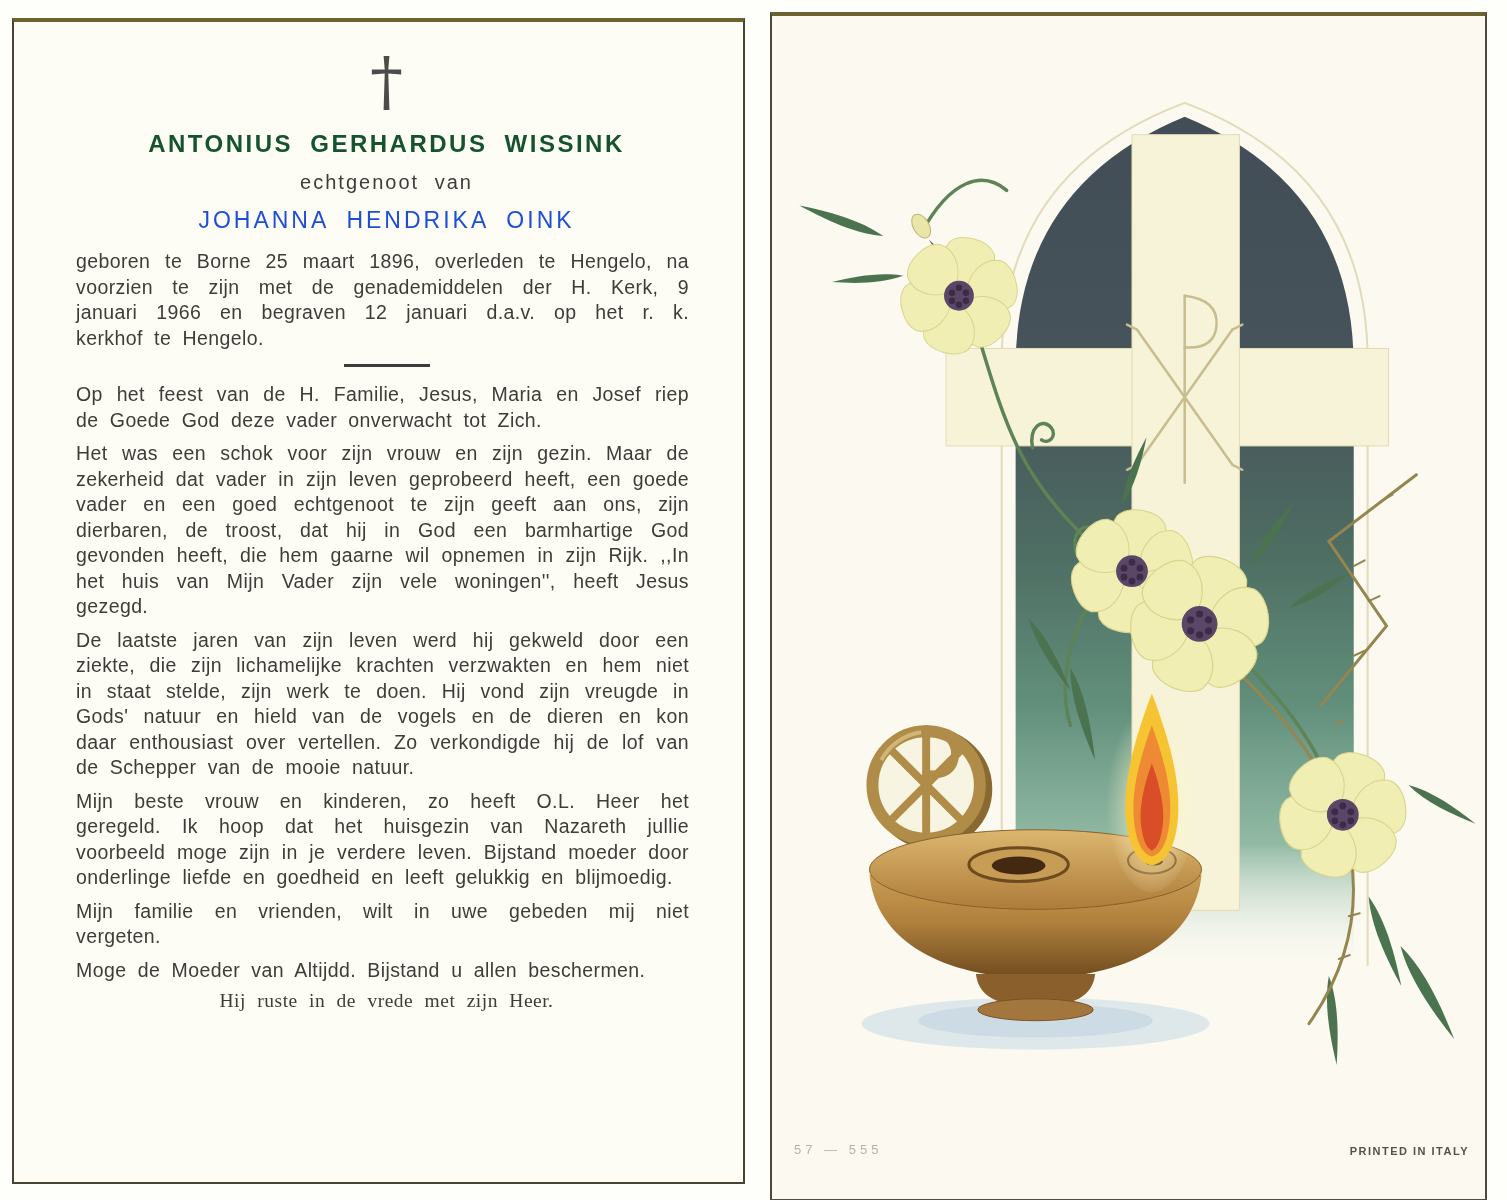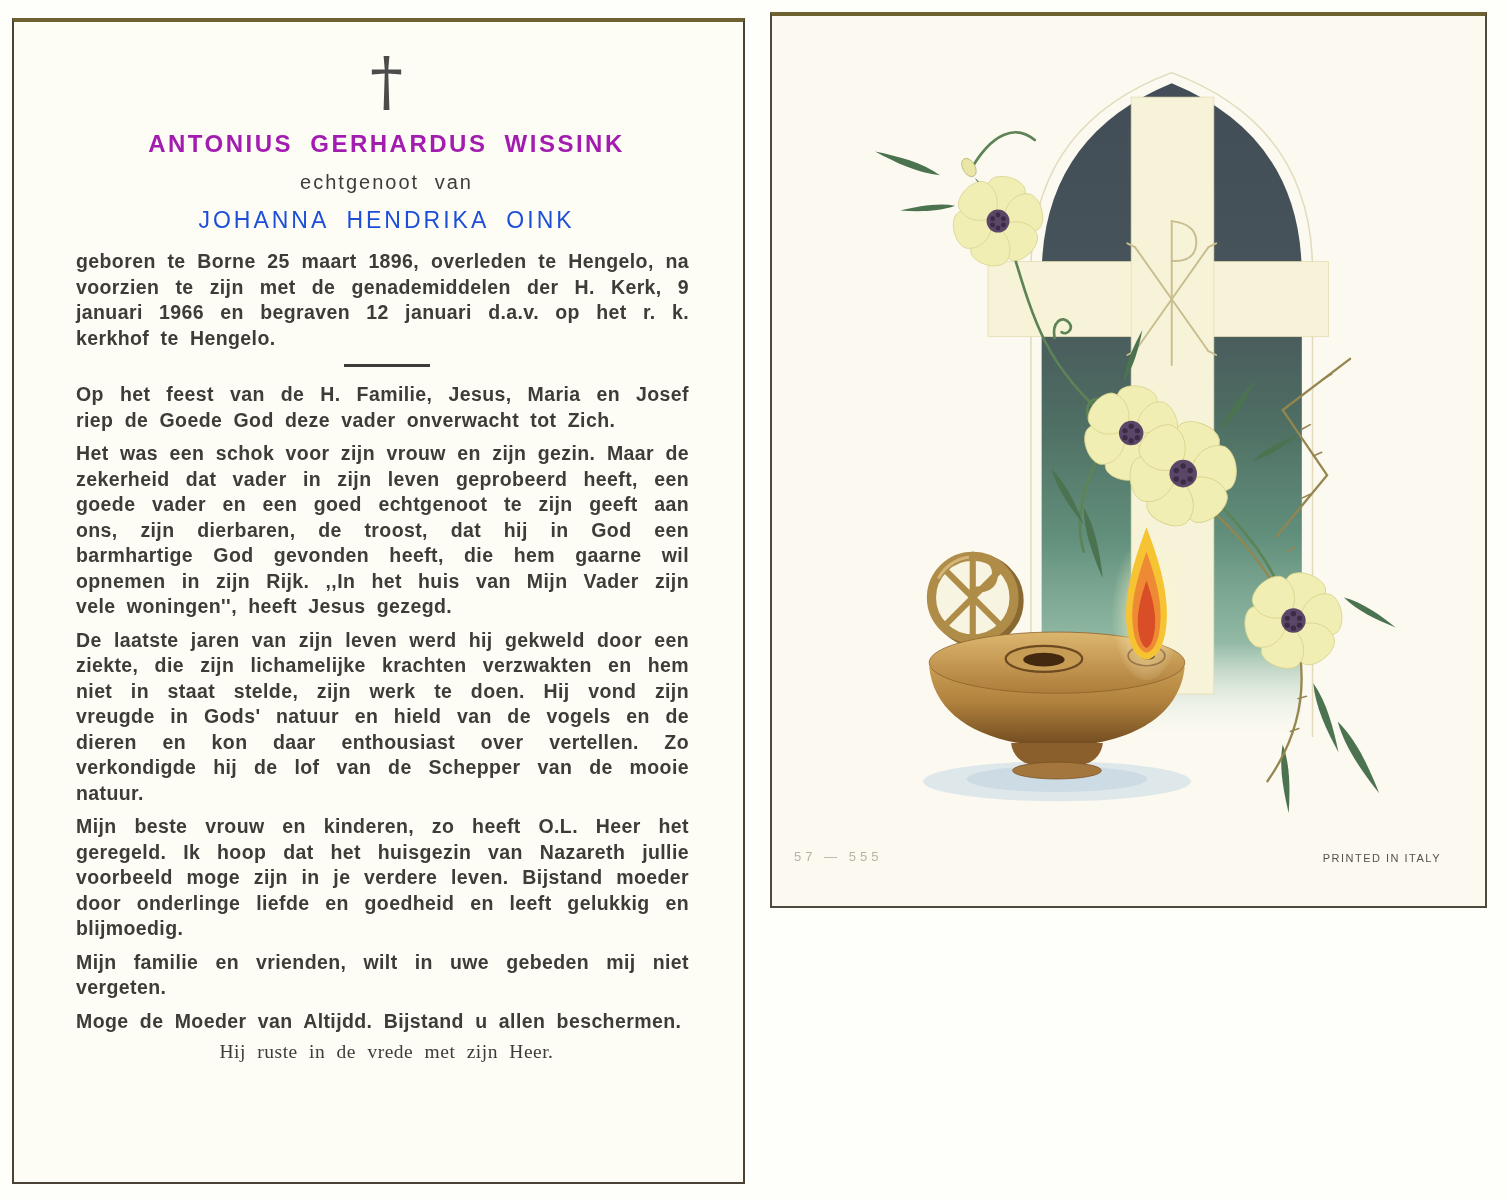--- a/index.html
+++ b/index.html
@@ -7,36 +7,36 @@
         font-family:"Liberation Sans","DejaVu Sans",sans-serif;}
   
   .card{position:absolute;box-sizing:border-box;background:#fdfdf6;}
   #left-card{left:12px;top:18px;width:733px;height:1166px;
              border:2px solid #4a4335;border-top:4px solid #6e6230;
              padding:26px 46px 0 62px;overflow:hidden;color:#3d3c38;}
   .cross-glyph{font-size:66px;line-height:68px;text-align:center;color:#4c4c4a;
                font-family:"DejaVu Serif",serif;margin-bottom:8px;}
   .intro{ text-align:center;font-size:20px;letter-spacing:2px;word-spacing:9px;margin:10px 0 0 0;}
   .name-main{text-align:center;font-size:24px;font-weight:bold;letter-spacing:2.5px;word-spacing:8px;
-             margin:14px 0 0 0;color:#a21caf;}
+             margin:14px 0 0 0;color:#14532d;}
   .relation{text-align:center;font-size:20px;letter-spacing:2px;word-spacing:8px;margin:13px 0 0 0;}
   .name-spouse{text-align:center;font-size:23px;letter-spacing:3px;word-spacing:9px;margin:13px 0 0 0;color:#1d4ed8;}
   .para{font-size:19.5px;line-height:25.5px;text-align:justify;word-spacing:5.5px;letter-spacing:.4px;
-        margin:8px 8px 0 0;font-weight:bold;}
+        margin:8px 8px 0 0;}
   .para.first{margin-top:15px;}
   .divider{width:86px;height:3px;background:#3c3c3a;margin:13px auto 4px auto;}
   .closing{text-align:center;font-size:19.5px;word-spacing:6px;letter-spacing:.5px;margin-top:7px;font-family:Liberation Serif, serif;}
   
-  #right-card{left:770px;top:12px;width:717px;height:896px;
+  #right-card{left:770px;top:12px;width:717px;height:1189px;
               border:2px solid #4e4a3e;border-top:4px solid #6e6230;
               background:#fbf9f0;}
   #illus{position:absolute;left:0;top:0;width:100%;height:100%;}
   .plate-number{position:absolute;left:22px;bottom:42px;font-size:13px;letter-spacing:4px;
                 color:#b7b3a8;}
-  .printed-in{position:absolute;right:44px;bottom:42px;font-size:11px;font-weight:normal;
+  .printed-in{position:absolute;right:16px;bottom:42px;font-size:11px;font-weight:bold;
               letter-spacing:1.5px;color:#55524a;}
 </style>
 </head>
 <body>
 
 <div id="scan">
 
   <div id="left-card" class="card">
     <div class="cross-glyph">†</div>
     <div class="name-main">ANTONIUS GERHARDUS WISSINK</div>

